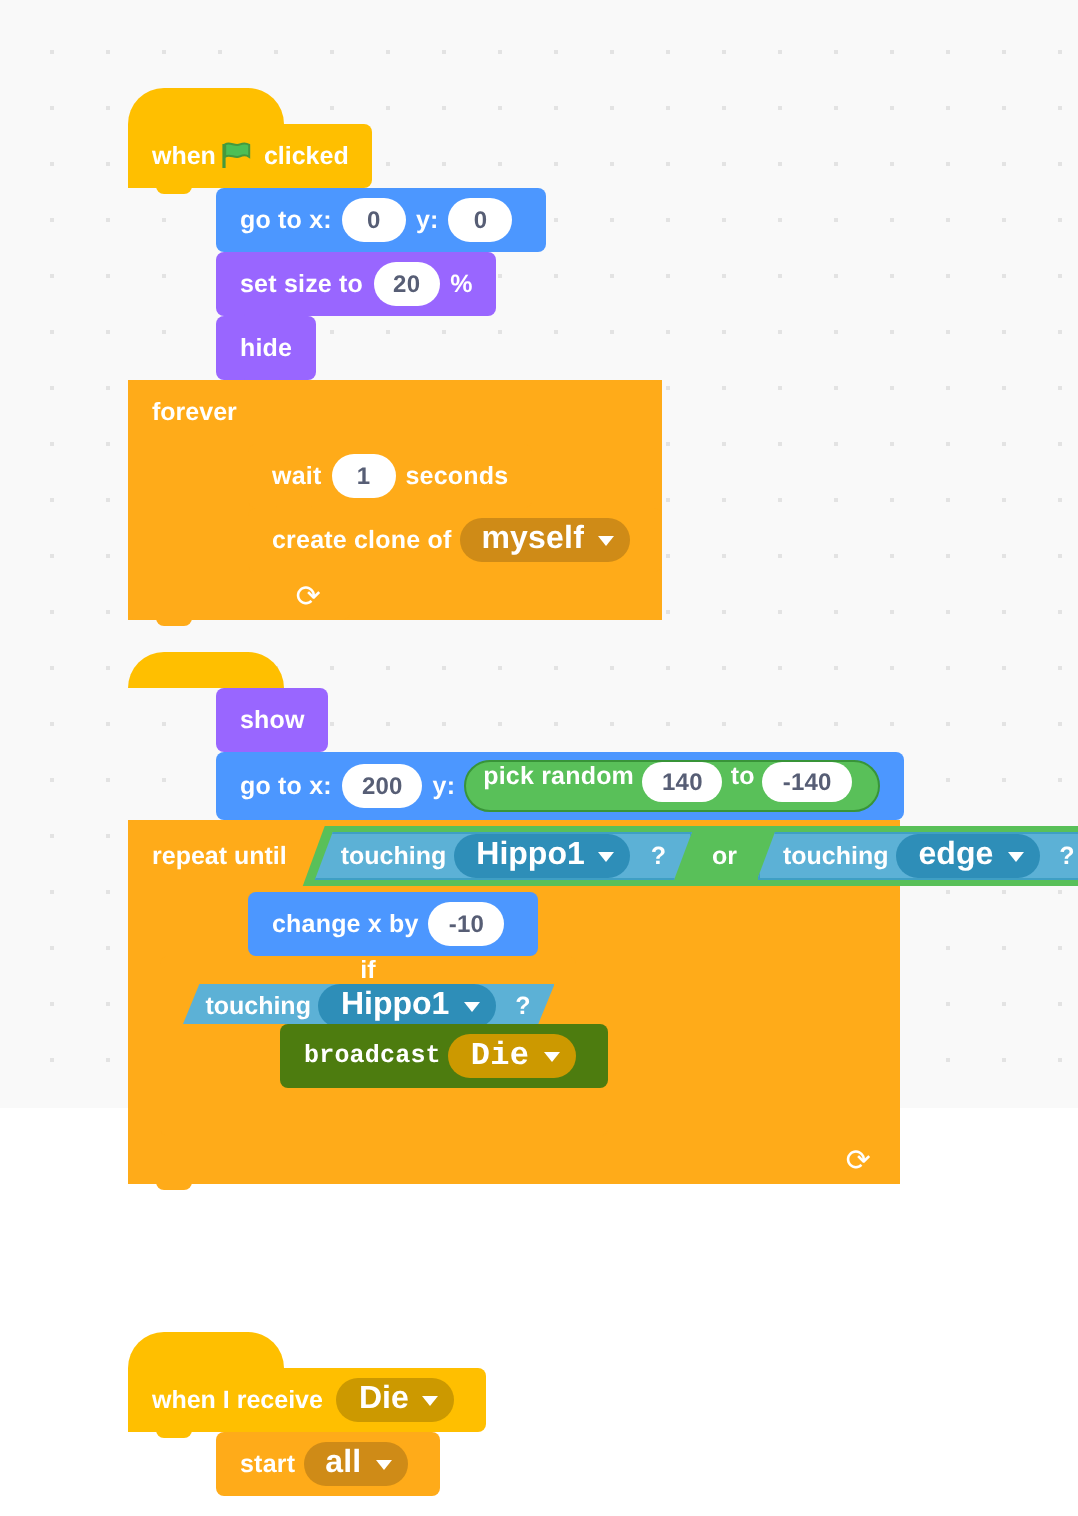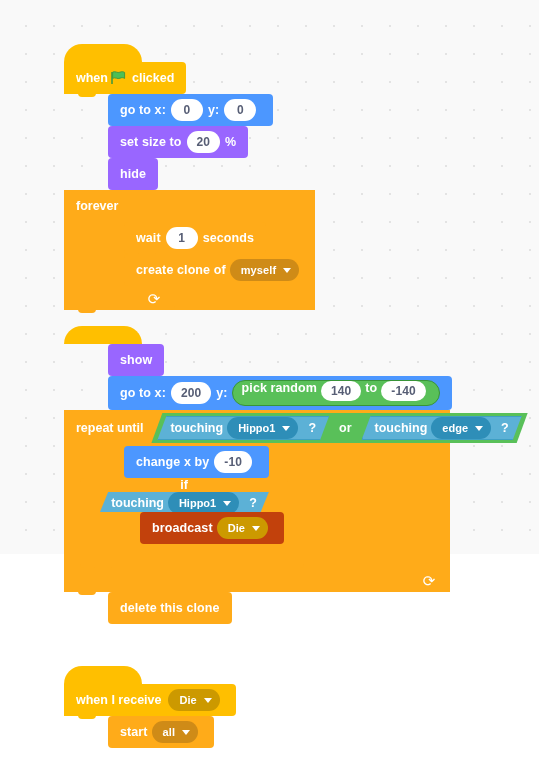--- a/index.html
+++ b/index.html
@@ -42,21 +42,21 @@
     position: absolute;
     left: 14px; bottom: -3px;
     width: 18px; height: 6px;
     border-radius: 0 0 4px 4px;
     background: inherit;
   }
   .blk.nonotch::after { display: none; }
 
   
   .c-events   { background: #ffbf00; }
-  .c-events-l { background: #c2410c; }
+  .c-events-l { background: #4d7c0f; font-family: Liberation Mono, monospace; }
   .c-motion   { background: #4c97ff; }
   .c-looks    { background: #9966ff; }
   .c-control  { background: #ffab19; }
 
   
   .hat {
     position: relative;
     width: max-content;
     min-width: 90px;
   }
@@ -98,21 +98,21 @@
     font-weight: bold;
     margin: 0 5px;
   }
   .dropdown {
     border-radius: 14px;
     height: 22px;
     padding: 0 8px 0 11px;
     display: inline-flex;
     align-items: center;
     gap: 7px;
-    font-size: 11px;
+    font-size: 16px;
     font-weight: bold;
     color: #ffffff;
     margin: 0 4px;
   }
   .dd-control  { background: #cf8b17; }
   .dd-events   { background: #cc9900; color:#fff; }
   .dd-sensing  { background: #2e8eb8; }
   .caret {
     width: 0; height: 0;
     border-left: 4.5px solid transparent;
@@ -347,23 +347,20 @@
             <div class="c-bot c-control" style="width:224px;"></div>
           </div>
         </div>
       </div>
 
       <div class="c-bot c-control" style="width:386px;">
         <span class="arrow">⟲</span>
       </div>
     </div>
 
-    <div class="blk c-control nonotch">
-      <span class="lbl">delete this clone</span>
-    </div>
   </div>
 
   <div class="script" style="left:64px; top:666px;">
     <div class="hat">
       <div class="dome c-events"></div>
       <div class="body c-events">
         <span class="lbl">when I receive</span>
         <span class="dropdown dd-events" style="margin-left:7px;">
           <span>Die</span>
           <span class="caret"></span>

